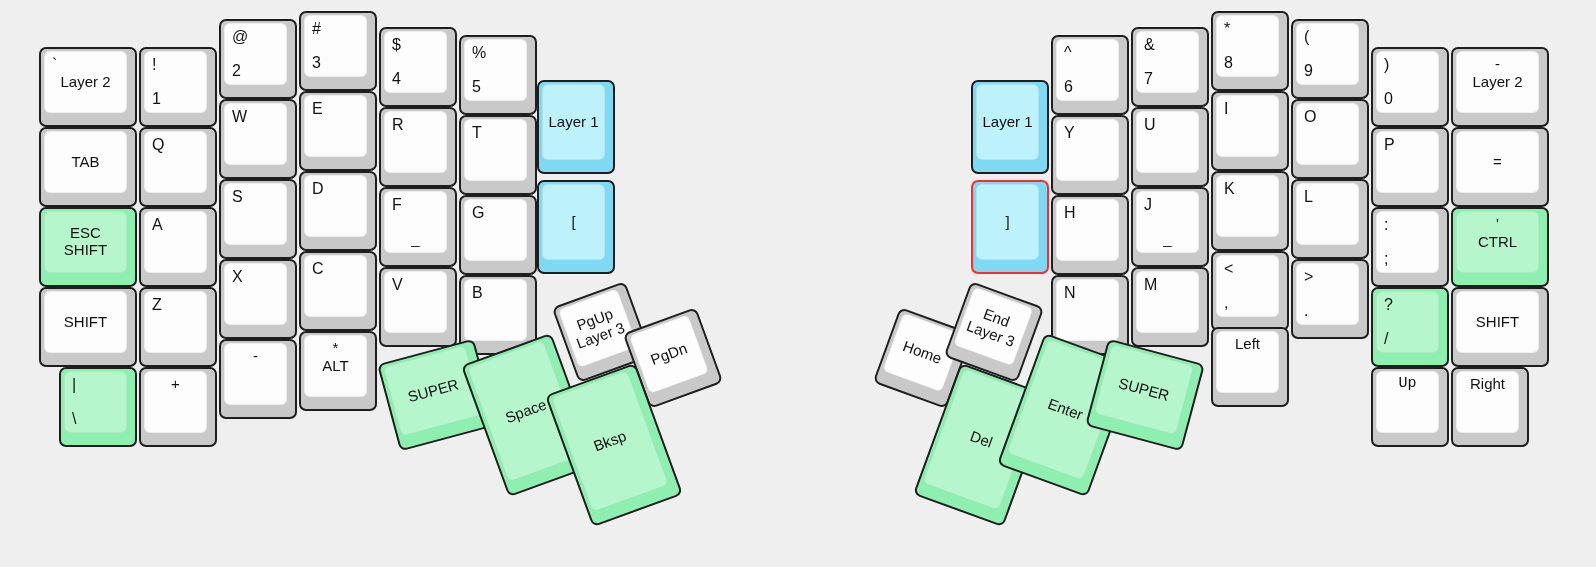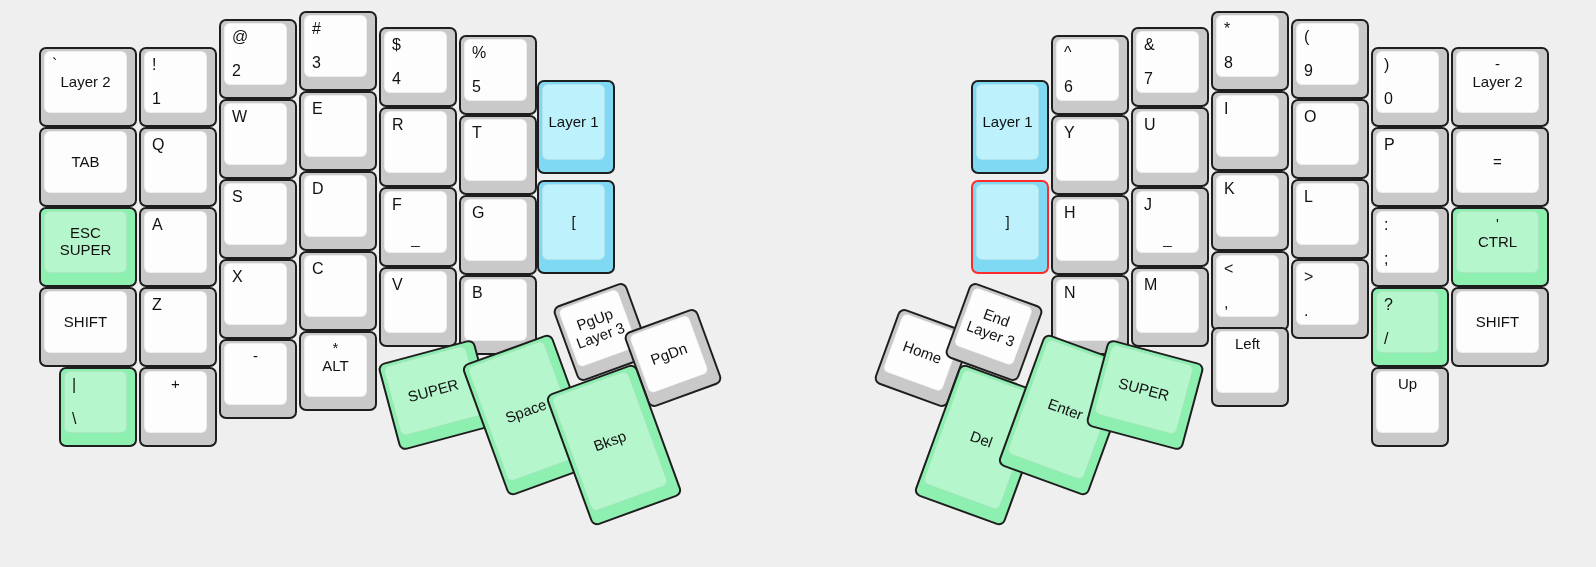--- a/index.html
+++ b/index.html
@@ -111,21 +111,21 @@
         </div>
       </div>
       <div class="key k-gray" style="left: 39px; top: 127px; width: 98px; height: 80px;">
         <div class="cap">
           <span class="legend-main">TAB</span>
         </div>
       </div>
       <div class="key k-green" style="left: 39px; top: 207px; width: 98px; height: 80px;">
         <div class="cap">
           <span class="legend-main">ESC
-SUPER</span>
+SHIFT</span>
         </div>
       </div>
       <div class="key k-gray" style="left: 39px; top: 287px; width: 98px; height: 80px;">
         <div class="cap">
           <span class="legend-main">SHIFT</span>
         </div>
       </div>
       <div class="key k-green" style="left: 59px; top: 367px; width: 78px; height: 80px;">
         <div class="cap">
           <span class="legend-top">|</span>
@@ -410,21 +410,21 @@
           <span class="legend-top">:</span>
           <span class="legend-bot">;</span>
         </div>
       </div>
       <div class="key k-green" style="left: 1371px; top: 287px; width: 78px; height: 80px;">
         <div class="cap">
           <span class="legend-top">?</span>
           <span class="legend-bot">/</span>
         </div>
       </div>
-      <div class="key k-gray" style="left: 1371px; top: 367px; width: 78px; height: 80px;">
+      <div class="key k-gray" style="left: 1371px; top: 367px; width: 78px; height: 80px; font-family: Liberation Mono, monospace;">
         <div class="cap">
           <span class="legend-tc">Up</span>
         </div>
       </div>
       <div class="key k-gray" style="left: 1451px; top: 47px; width: 98px; height: 80px;">
         <div class="cap">
           <span class="legend-tc">-</span>
           <span class="legend-main">Layer 2</span>
         </div>
       </div>
@@ -437,20 +437,25 @@
         <div class="cap">
           <span class="legend-tc">'</span>
           <span class="legend-main">CTRL</span>
         </div>
       </div>
       <div class="key k-gray" style="left: 1451px; top: 287px; width: 98px; height: 80px;">
         <div class="cap">
           <span class="legend-main">SHIFT</span>
         </div>
       </div>
+      <div class="key k-gray" style="left: 1451px; top: 367px; width: 78px; height: 80px;">
+        <div class="cap">
+          <span class="legend-tc">Right</span>
+        </div>
+      </div>
       <div class="key k-gray" style="left: 884px; top: 318px; width: 78px; height: 80px; transform: rotate(20deg);">
         <div class="cap">
           <span class="legend-main">Home</span>
         </div>
       </div>
       <div class="key k-gray" style="left: 955px; top: 292px; width: 78px; height: 80px; transform: rotate(20deg);">
         <div class="cap">
           <span class="legend-main">End
 Layer 3</span>
         </div>

